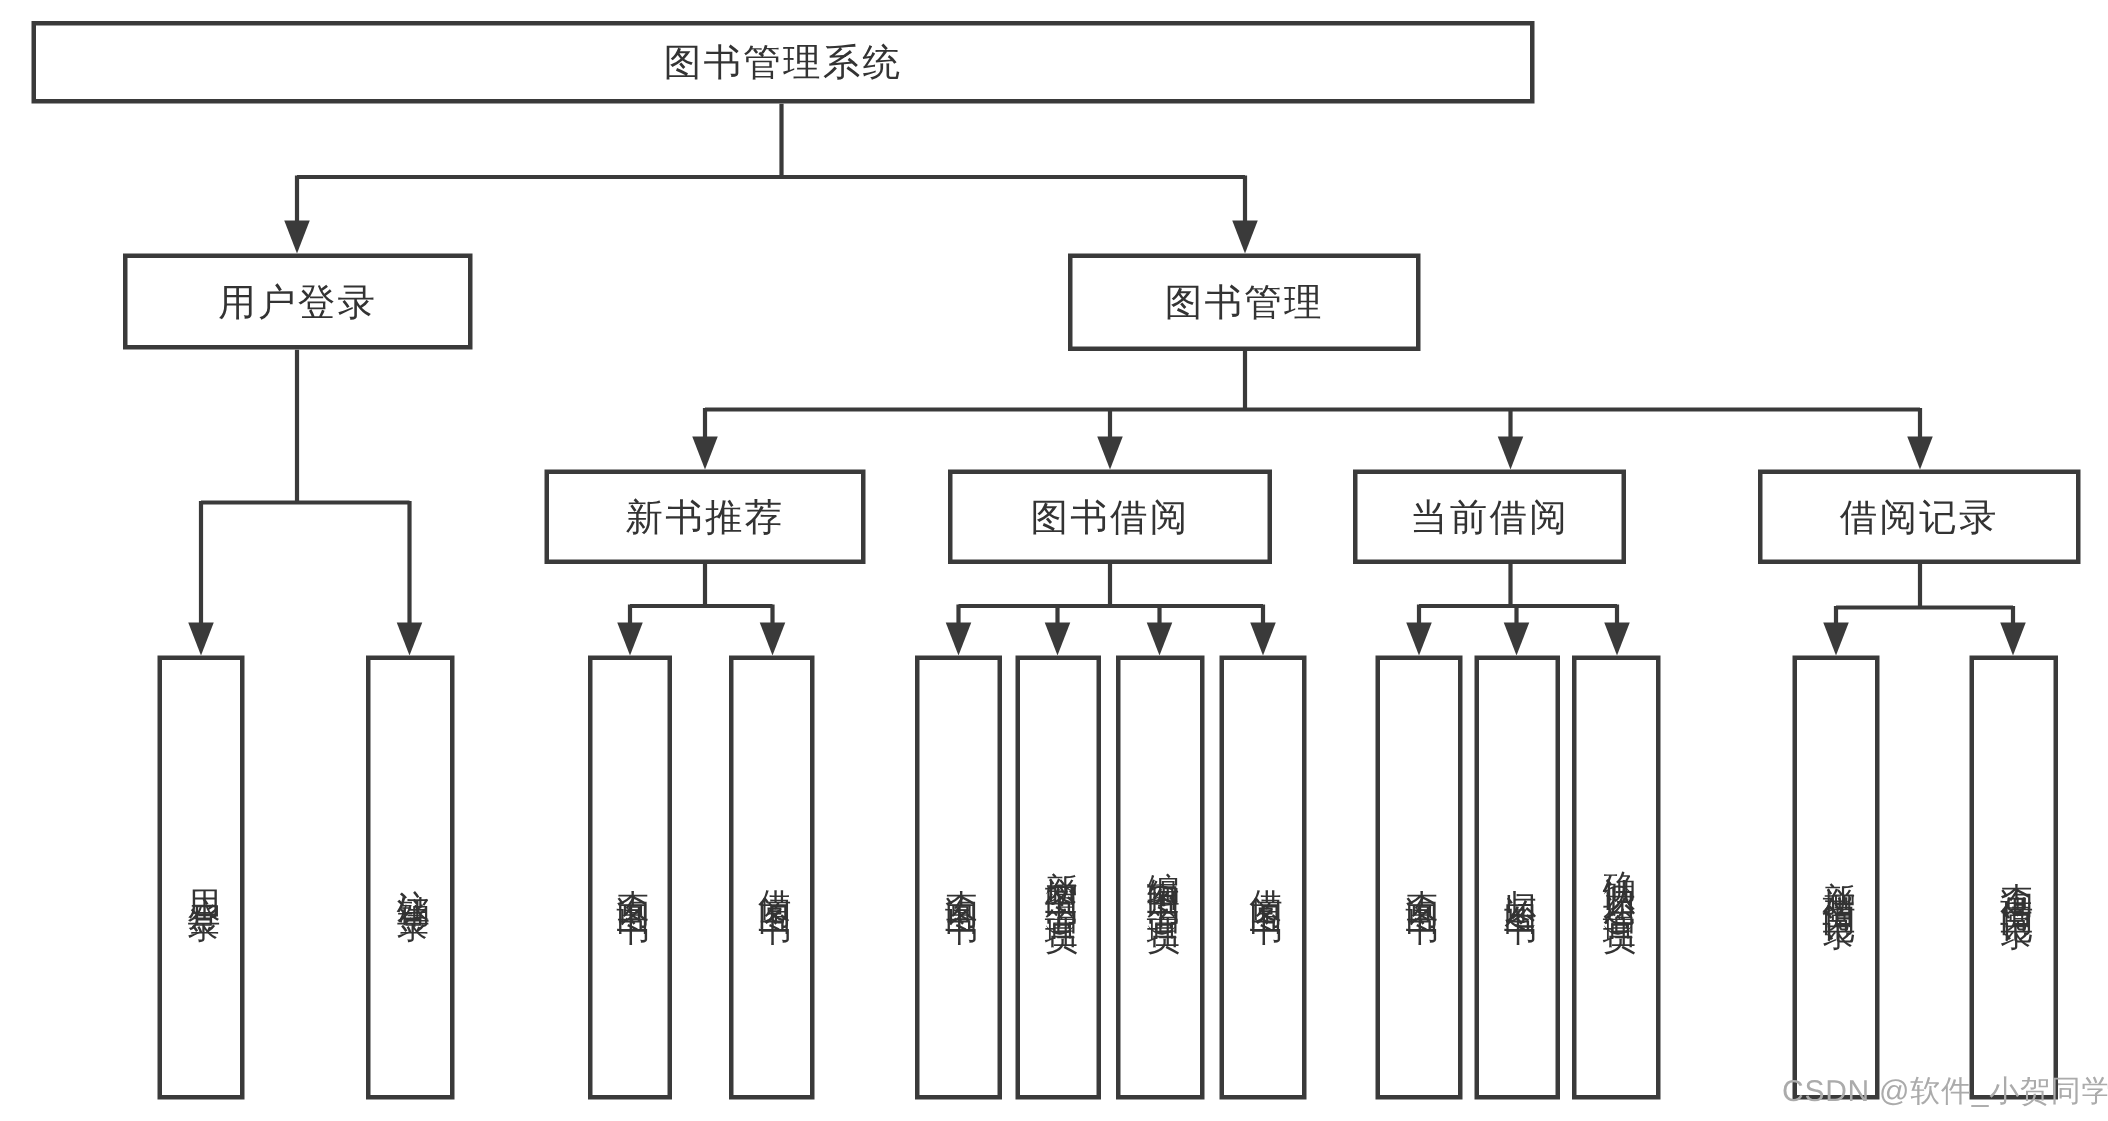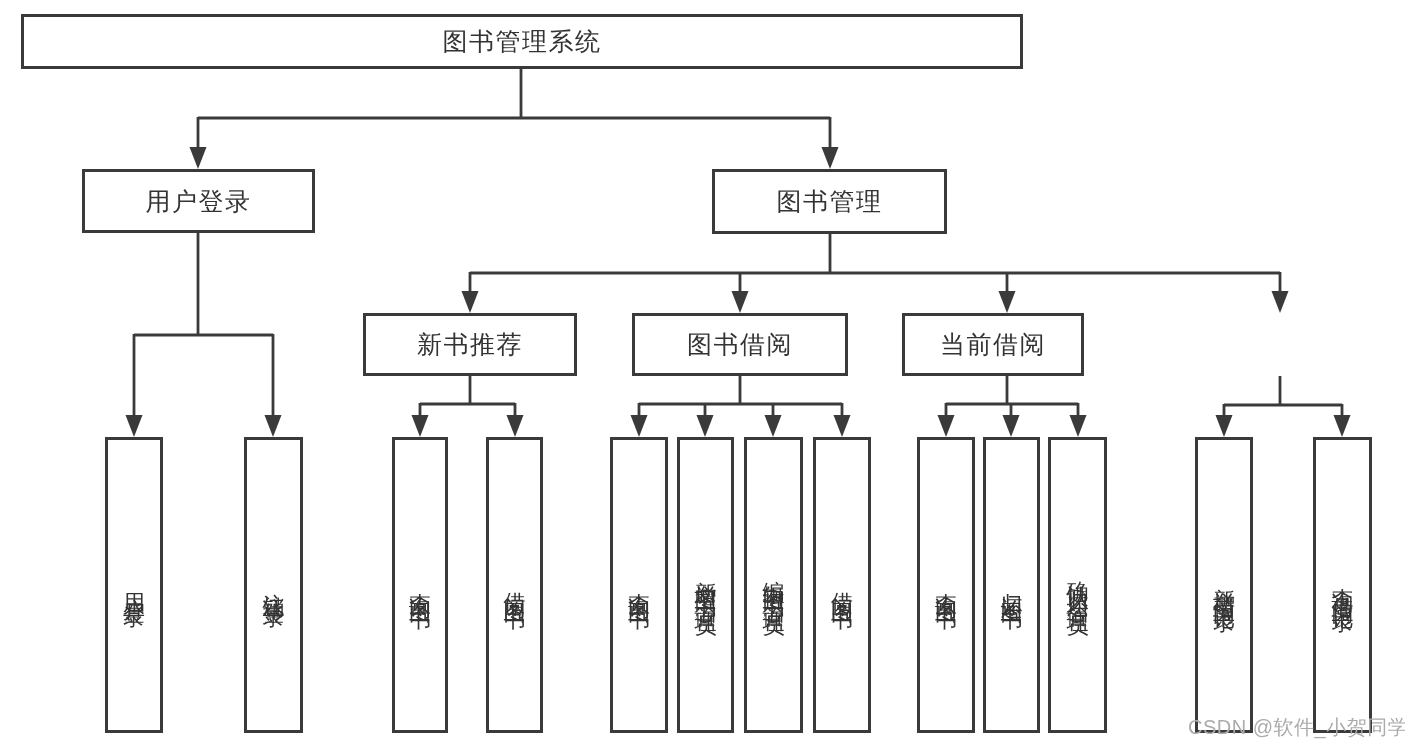--- a/index.html
+++ b/index.html
@@ -18,20 +18,21 @@
     overflow:hidden;
   }
   .wires{position:absolute;left:0;top:0;width:1405px;height:747px;}
   .box{
     position:absolute;
     border:3px solid var(--line);
     background:#fff;
     color:var(--text);
     display:flex;align-items:center;justify-content:center;
     text-align:center;
+    font-family:Liberation Mono, monospace;
   }
   .hbox{font-size:25px;letter-spacing:1.5px;}
   .vbox span{
     writing-mode:vertical-rl;
     text-orientation:mixed;
     font-size:22px;
     letter-spacing:5px;
     line-height:1;
     white-space:nowrap;
   }
@@ -129,20 +130,23 @@
 
   <div class="box hbox" style="left:632px;top:313px;width:216px;height:63px;">
     <span>图书借阅</span>
   </div>
   <div class="box hbox" style="left:363px;top:313px;width:214px;height:63px;">
     <span>新书推荐</span>
   </div>
   <div class="box hbox" style="left:902px;top:313px;width:182px;height:63px;">
     <span>当前借阅</span>
   </div>
+  <div class="box hbox" style="left:1172px;top:313px;width:215px;height:63px;">
+    <span>借阅记录</span>
+  </div>
 
   <div class="box vbox" style="left:105px;top:437px;width:58px;height:296px;">
     <span>用户登录</span>
   </div>
   <div class="box vbox" style="left:244px;top:437px;width:59px;height:296px;">
     <span>注销登录</span>
   </div>
   <div class="box vbox" style="left:392px;top:437px;width:56px;height:296px;">
     <span>查询图书</span>
   </div>

